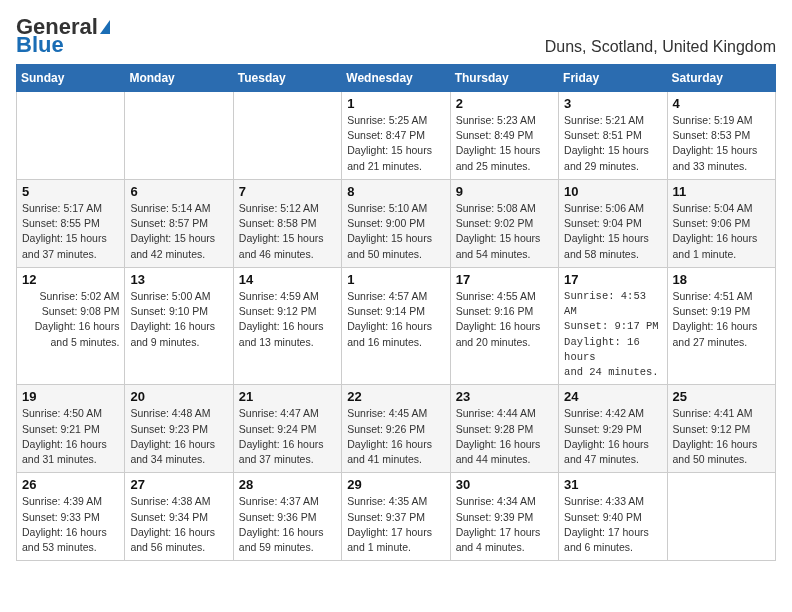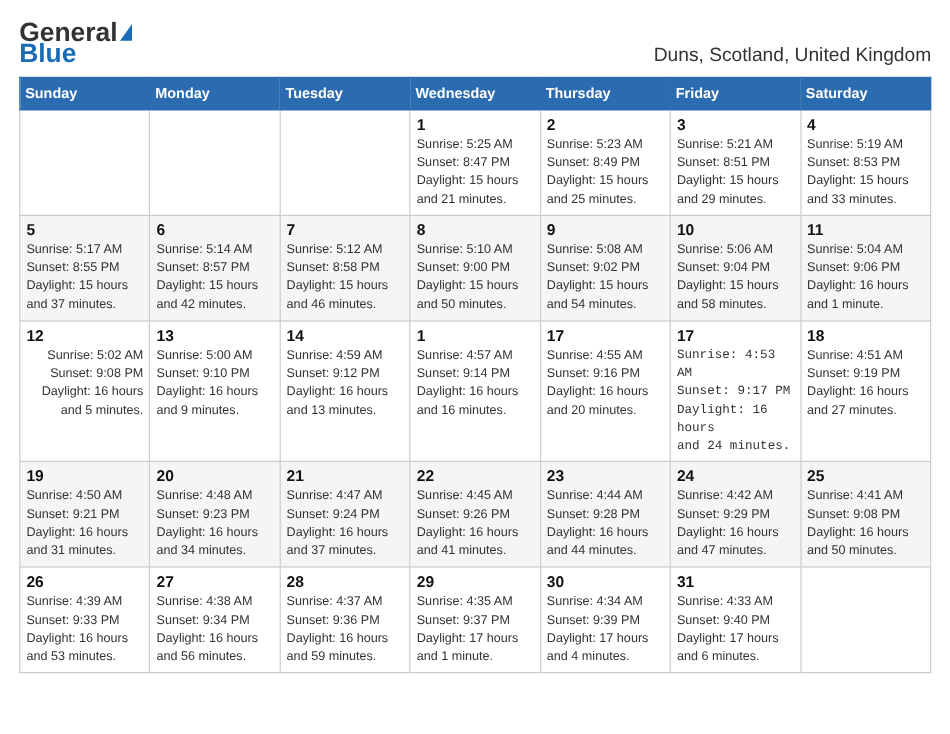--- a/index.html
+++ b/index.html
@@ -292,21 +292,21 @@
         <td>
           <div class="day-number">24</div>
           <div class="day-info" style="white-space: pre-line;">Sunrise: 4:42 AM
 Sunset: 9:29 PM
 Daylight: 16 hours
 and 47 minutes.</div>
         </td>
         <td>
           <div class="day-number">25</div>
           <div class="day-info" style="white-space: pre-line;">Sunrise: 4:41 AM
-Sunset: 9:08 PM
+Sunset: 9:12 PM
 Daylight: 16 hours
 and 50 minutes.</div>
         </td>
       </tr>
       <tr>
         <td>
           <div class="day-number">26</div>
           <div class="day-info" style="white-space: pre-line;">Sunrise: 4:39 AM
 Sunset: 9:33 PM
 Daylight: 16 hours

